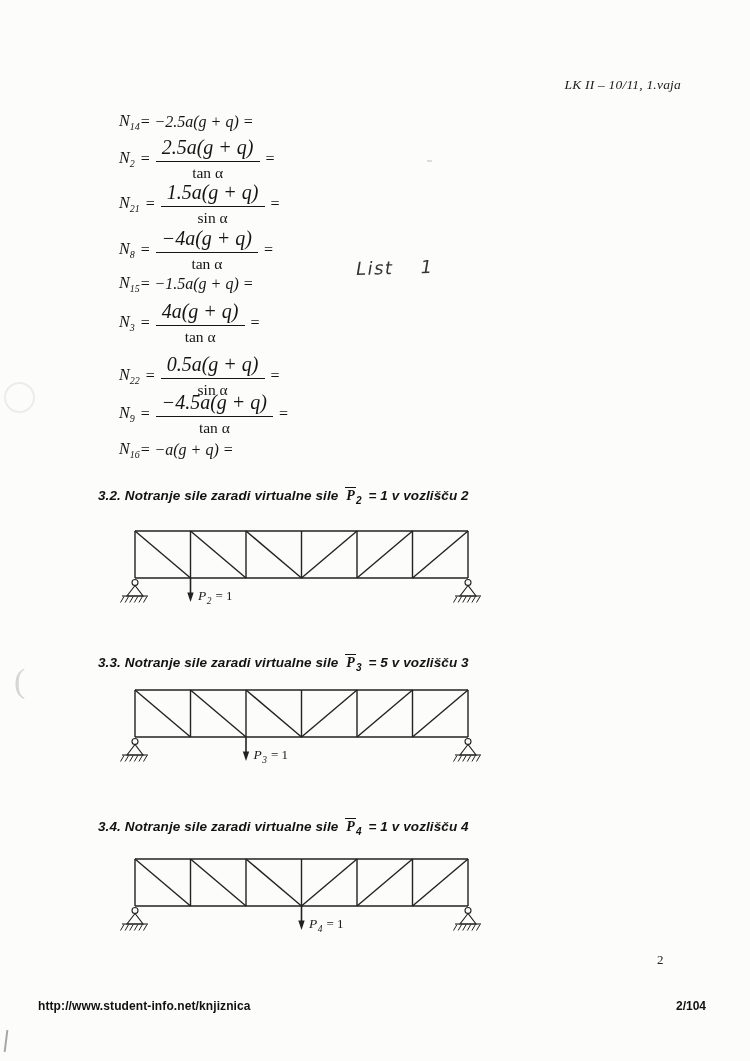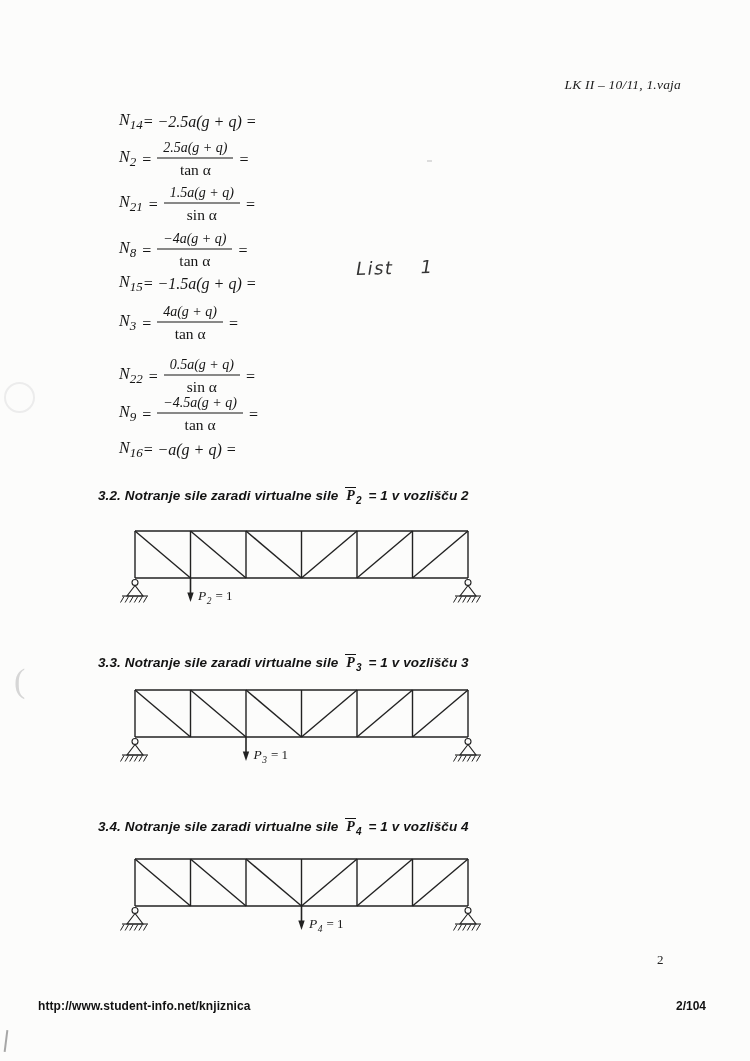--- a/index.html
+++ b/index.html
@@ -14,25 +14,25 @@
     font:italic 13.5px "Liberation Serif",serif;color:#1a1a1a;
     letter-spacing:.2px;
   }
   
   .equations{position:absolute;left:119px;top:0;width:320px;}
   .eq{
     position:absolute;left:0;display:flex;align-items:center;
     font:italic 16px "Liberation Serif",serif;color:#151515;
     transform:translateY(-50%);white-space:pre;
   }
-  .eq .lhs sub{font-size:13px;font-style:italic;letter-spacing:0;}
+  .eq .lhs sub{font-size:10px;font-style:italic;letter-spacing:0;}
   .eq .eqsign{font-style:normal;margin:0 6px;}
   .eq .expr{font-style:italic;white-space:pre;}
   .frac{display:inline-flex;flex-direction:column;align-items:center;}
-  .frac .num{padding:0 6px 2px;border-bottom:1.4px solid #151515;font-size:14px;font-style:italic;white-space:pre;}
+  .frac .num{padding:0 6px 2px;border-bottom:1.4px solid #151515;font-size:20px;font-style:italic;white-space:pre;}
   .frac .den{padding-top:2px;font-size:15.5px;font-style:normal;white-space:pre;}
   .eq-top-0{top:122px}.eq-top-1{top:159px}.eq-top-2{top:204px}
   .eq-top-3{top:250px}.eq-top-4{top:284px}.eq-top-5{top:323px}
   .eq-top-6{top:376px}.eq-top-7{top:414px}.eq-top-8{top:450px}
   
   .handwritten{
     position:absolute;left:356px;top:257px;
     font:italic 18px "DejaVu Sans",sans-serif;color:#343434;
     transform:rotate(-1.5deg);letter-spacing:1.5px;word-spacing:20px;
   }
@@ -194,21 +194,21 @@
     <g>
       <line x1="90.5" y1="51" x2="90.5" y2="66" stroke="#222" stroke-width="1.6"></line>
       <polygon points="87.3,65.5 93.7,65.5 90.5,75" fill="#222"></polygon>
     </g>
   </svg>
 
 <div class="section-heading sh-1">
   <span>3.3.</span>
   <span>Notranje sile zaradi virtualne sile</span>
   <span class="pbar"><span class="pchar">P</span><sub>3</sub></span>
-  <span class="h-tail">= 1 v vozlišču 3</span>
+  <span class="h-tail">= 5 v vozlišču 3</span>
 </div>
 
 <svg class="truss tsvg-1" width="440" height="86">
   <text class="force-label" x="153.5" y="73"><tspan class="fp">P</tspan><tspan class="fsub" dy="3.5" dx="0.5">3</tspan><tspan class="feq" dy="-3.5" dx="4">= 1</tspan></text>
 <g fill="none">
       <line x1="35" y1="4" x2="368" y2="4" stroke="#222" stroke-width="1.6"></line>
       <line x1="35" y1="51" x2="368" y2="51" stroke="#222" stroke-width="1.6"></line>
       <line x1="35" y1="4" x2="35" y2="51" stroke="#222" stroke-width="1.4"></line>
       <line x1="90.5" y1="4" x2="90.5" y2="51" stroke="#222" stroke-width="1.4"></line>
       <line x1="146" y1="4" x2="146" y2="51" stroke="#222" stroke-width="1.4"></line>

